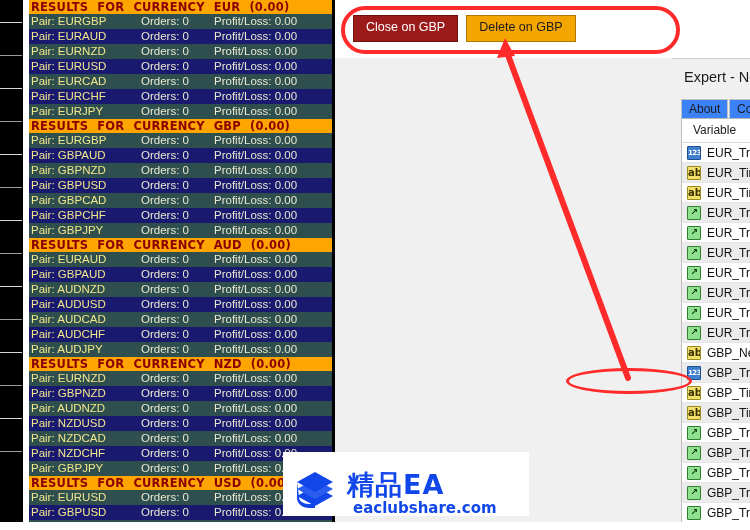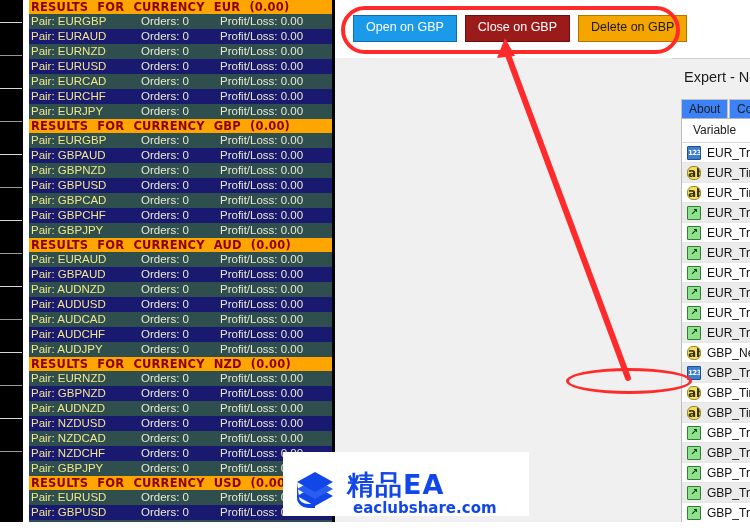--- a/index.html
+++ b/index.html
@@ -39,21 +39,21 @@
   .pair-row{
     height:15px; line-height:15px;
     font-size:11.5px; white-space:nowrap; overflow:hidden;
     font-family:Liberation Sans, sans-serif;
     position:relative;
   }
   .pair-row.even{ background:#2f4f4f; }
   .pair-row.odd { background:#191970; }
   .c-pair  { position:absolute; left:2px;   color:#f0e68c; }
   .c-ord   { position:absolute; left:112px; color:#e8e8d0; }
-  .c-pl    { position:absolute; left:191px; color:#e8e8d0; }
+  .c-pl    { position:absolute; left:185px; color:#e8e8d0; }
 
   
   #right-pane{
     position:absolute; left:335px; top:0; width:415px; height:530px;
     background:#f0f0f0;
   }
   #btn-strip{
     position:absolute; left:0; top:0; width:415px; height:58px;
     background:#ffffff;
   }
@@ -125,21 +125,21 @@
   }
   .trow.alt{ background:#ebebeb; }
   .trow .ico{
     position:absolute; left:5px; top:3px; width:14px; height:14px;
     border:1px solid #8a8a6a; border-radius:1px;
     font-size:7px; line-height:12px; text-align:center;
     font-family:"DejaVu Sans", sans-serif; font-weight:bold;
     overflow:hidden;
   }
   .ico.num { background:#3f7fd0; border-color:#1f4f8f; color:#ffffff; font-size:7px; letter-spacing:-.5px;}
-  .ico.str { background:#f2e06a; border-color:#9a8a22; color:#3a3000; font-size:12px;border-radius:6px;}
+  .ico.str { background:#f2e06a; border-color:#9a8a22; color:#3a3000; font-size:10px;}
   .ico.bol { background:#8fe08f; border-color:#2f7f2f; color:#0a3a0a; font-size:9px; line-height:11px;}
   .trow .vname{ position:absolute; left:25px; top:3px; }
 
   
   #val-circle{
     position:absolute; left:566px; top:368px; width:126px; height:26px;
     border:3px solid #ff2a2a; border-radius:50%;
     pointer-events:none; z-index:40;
   }
   
@@ -347,21 +347,20 @@
         <span class="c-ord">Orders: 0</span>
         <span class="c-pl">Profit/Loss: 0.00</span>
       </div>
     </div>
 </div>
 
 <div id="right-pane">
 
   <div id="btn-strip">
     <div class="btns">
-      <div class="ea-btn blue">Open on GBP</div>
       <div class="ea-btn dred">Close on GBP</div>
       <div class="ea-btn amber">Delete on GBP</div>
     </div>
   </div>
 
   <div id="dialog">
     <div id="dlg-title">Expert - NewsReleaseEA_v3.5.4</div>
     <div id="tabstrip">
         <div class="tab" style="left: 0px; width: 47px; text-align: center;">About</div>
         <div class="tab" style="left: 48px; width: 64px; text-align: center;">Common</div>

